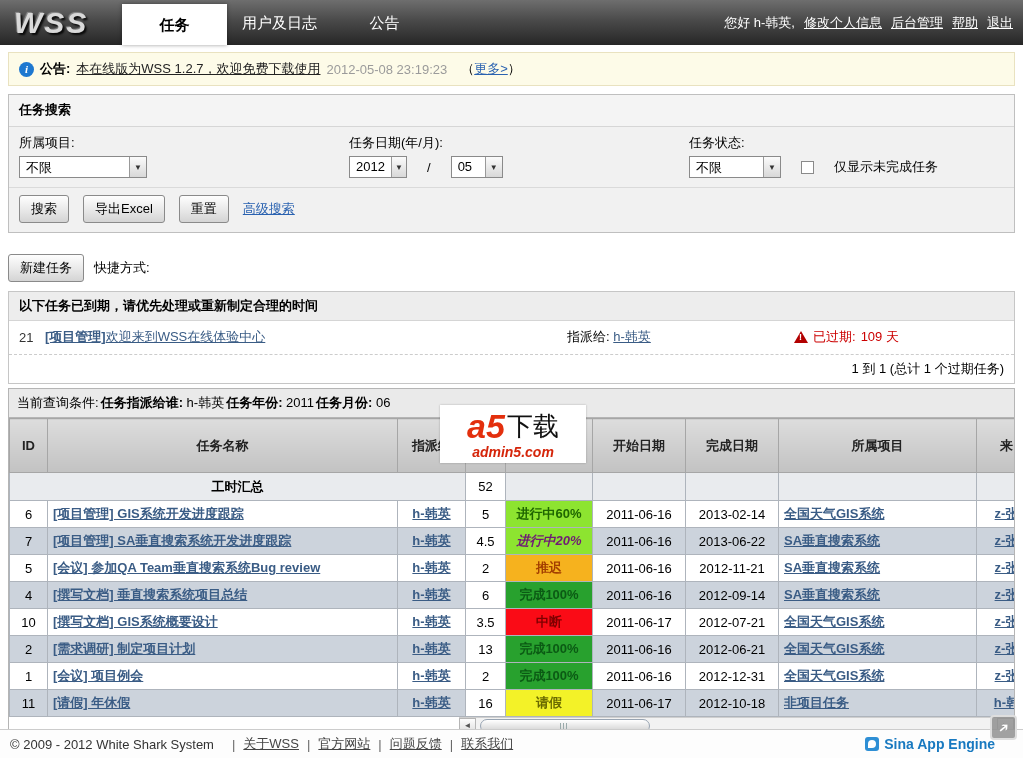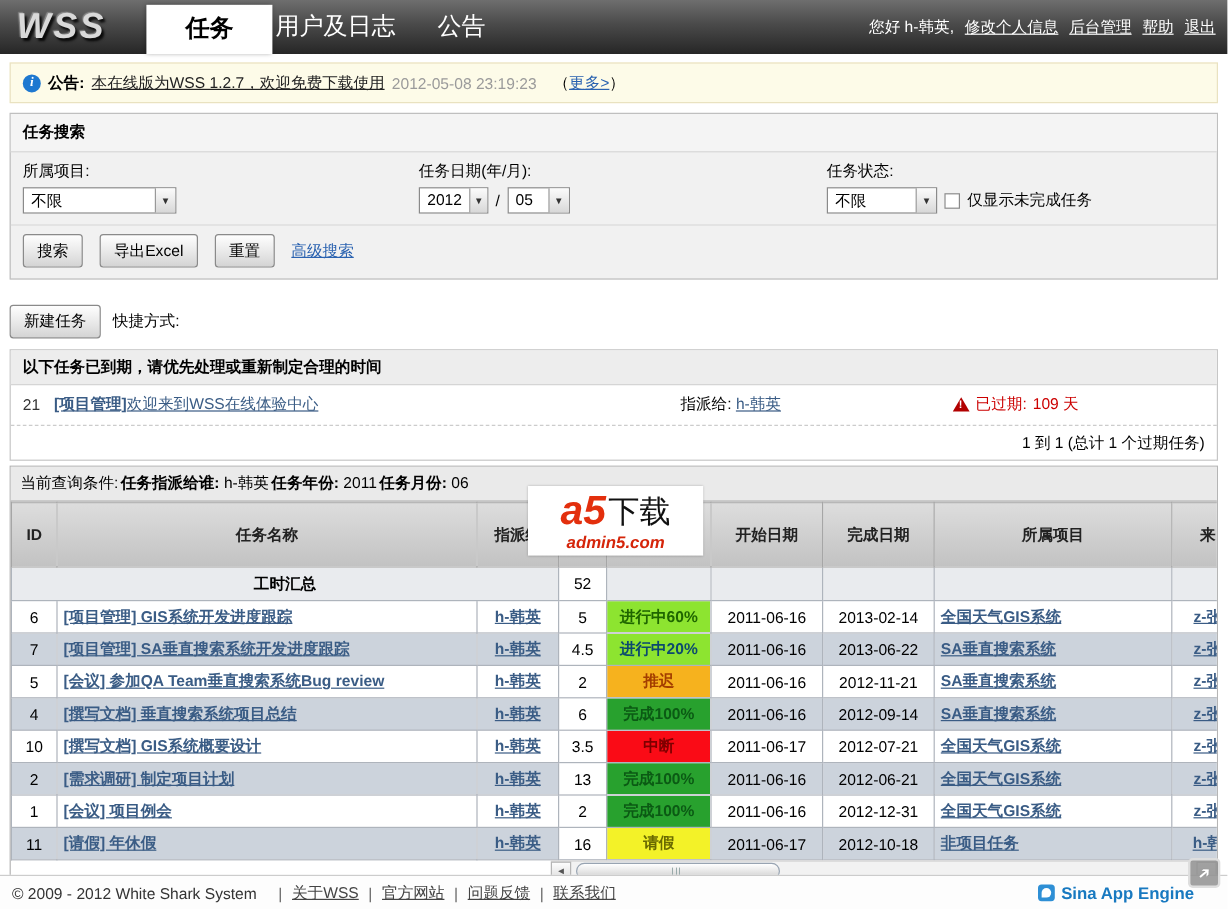--- a/index.html
+++ b/index.html
@@ -3,42 +3,42 @@
 <meta charset="utf-8">
 <style>
   * { margin:0; padding:0; box-sizing:border-box; }
   body { font-family:"Liberation Sans","DejaVu Sans",sans-serif; background:#fff; }
   .page { width:1023px; height:758px; position:relative; overflow:hidden; background:#fff; margin:0 auto; }
 
   
   .topnav { height:45px; background:linear-gradient(#6e6e6e,#4a4a4a 45%,#262626); display:flex; align-items:stretch; }
   .logo { width:122px; display:flex; align-items:center; padding-left:14px; color:#d9d9d9; font-size:30px; font-weight:bold; font-style:italic; letter-spacing:2px; text-shadow:2px 2px 2px rgba(0,0,0,.85), -1px -1px 1px rgba(255,255,255,.35); }
   .tabs { display:flex; }
-  .tab { width:105px; text-align:center; line-height:45px; color:#fff; font-size:20px; cursor:pointer; }
+  .tab { width:105px; text-align:center; line-height:45px; color:#fff; font-size:15px; cursor:pointer; }
   .tab.active { background:#fff; color:#000; margin-top:4px; line-height:41px; font-weight:bold; box-shadow:0 0 4px rgba(0,0,0,.4); }
   .usernav { margin-left:auto; display:flex; align-items:center; gap:9px; padding-right:10px; color:#fff; font-size:13px; white-space:nowrap; }
   .usernav a { color:#fff; text-decoration:underline; cursor:pointer; }
 
   
   .announce { margin:7px 8px 0; background:#fdfbe8; border:1px solid #e9e2c0; padding:7px 10px; font-size:13px; display:flex; align-items:center; gap:6px; }
   .info-icon { flex:none; width:15px; height:15px; border-radius:50%; background:#1e78d0; color:#fff; font:bold italic 11px "Liberation Serif",serif; text-align:center; line-height:15px; }
   .ann-label { font-weight:bold; }
   .ann-link { color:#222; text-decoration:underline; cursor:pointer; }
   .ann-time { color:#9b9b9b; }
   .ann-more { margin-left:8px; }
   .ann-more a { color:#2a62b0; text-decoration:underline; cursor:pointer; }
 
   
   .search-panel { margin:8px 8px 0; border:1px solid #bfbfbf; background:#f1f1f1; }
   .panel-title { padding:6px 10px 7px; font-weight:bold; font-size:13px; background:#f4f4f4; border-bottom:1px solid #d6d6d6; }
   .form-row { display:flex; padding:7px 10px 9px; border-bottom:1px solid #dadada; font-size:13px; }
   .field label { display:block; margin-bottom:4px; }
   .f-project { width:330px; }
   .f-date { width:340px; }
-  .inline { display:flex; align-items:center; gap:6px; }
+  .inline { display:flex; align-items:center; gap:20px; }
   .sel { display:inline-flex; height:22px; border:1px solid #8a8a8a; background:#fff; align-items:stretch; cursor:pointer; }
   .sel .txt { padding:2px 6px 0; font-size:13px; flex:1; }
   .sel .dd { width:17px; background:linear-gradient(#fbfbfb,#d8d8d8); border-left:1px solid #999; display:flex; align-items:center; justify-content:center; font-size:8px; color:#333; }
   .w-proj { width:128px; } .w-year { width:58px; } .w-month { width:52px; } .w-status { width:92px; }
   .chk { width:13px; height:13px; border:1px solid #8a8a8a; background:#fff; display:inline-block; vertical-align:-2px; }
   .btn-row { padding:7px 10px 9px; display:flex; align-items:center; gap:14px; }
   .btn { border:1px solid #8a8a8a; border-radius:3px; background:linear-gradient(#fefefe,#e8e8e8 55%,#d4d4d4); padding:4px 11px; font-size:13px; cursor:pointer; font-family:inherit; }
   .link { color:#2a62b0; text-decoration:underline; font-size:13px; cursor:pointer; }
 
   
@@ -279,21 +279,21 @@
               <td class="c-date">2013-02-14</td>
               <td class="c-project"><a>全国天气GIS系统</a></td>
               <td class="c-from"><a>z-张</a></td>
             </tr>
 
             <tr class="data-row alt">
               <td class="c-id">7</td>
               <td class="c-name"><a>[项目管理] SA垂直搜索系统开发进度跟踪</a></td>
               <td class="c-assignee"><a>h-韩英</a></td>
               <td class="c-hours">4.5</td>
-              <td class="c-status" style="background: rgb(141, 228, 48); color: #0c4a6e;">进行中20%</td>
+              <td class="c-status" style="background: rgb(141, 228, 48); color: #701a75; font-style: italic;">进行中20%</td>
               <td class="c-date">2011-06-16</td>
               <td class="c-date">2013-06-22</td>
               <td class="c-project"><a>SA垂直搜索系统</a></td>
               <td class="c-from"><a>z-张</a></td>
             </tr>
 
             <tr class="data-row">
               <td class="c-id">5</td>
               <td class="c-name"><a>[会议] 参加QA Team垂直搜索系统Bug review</a></td>
               <td class="c-assignee"><a>h-韩英</a></td>

